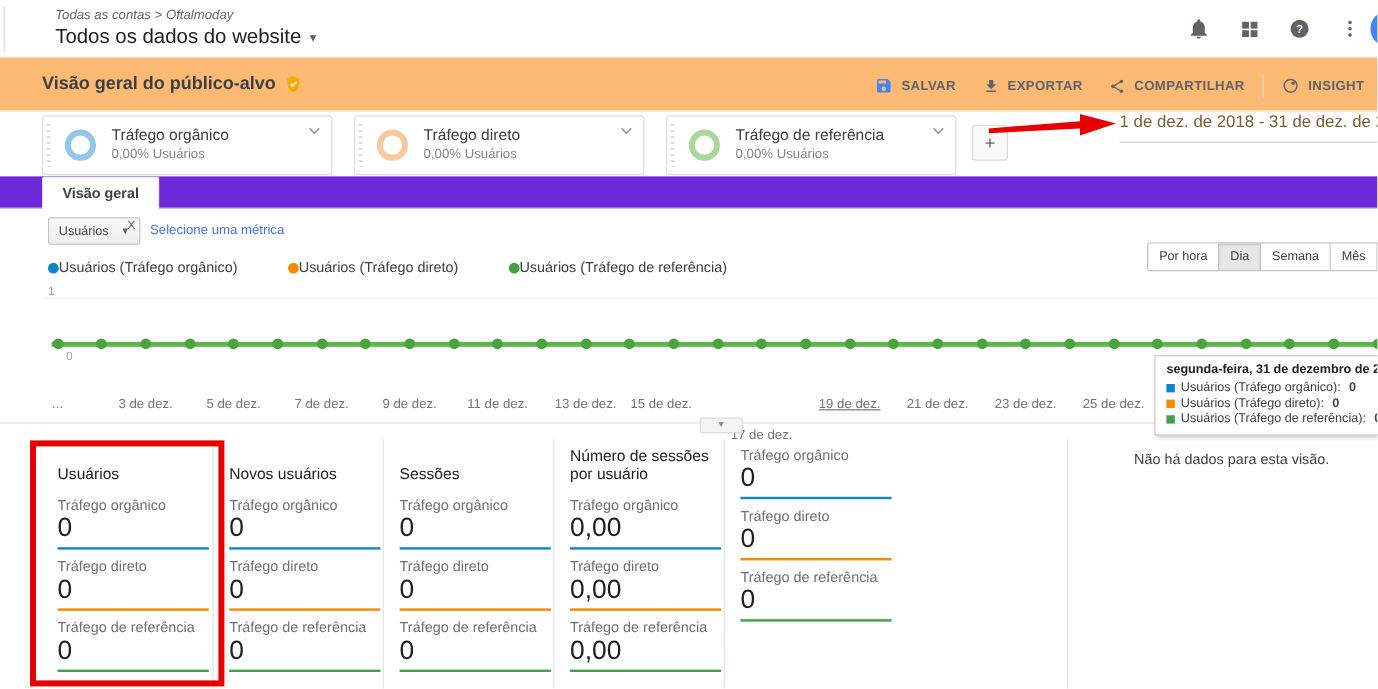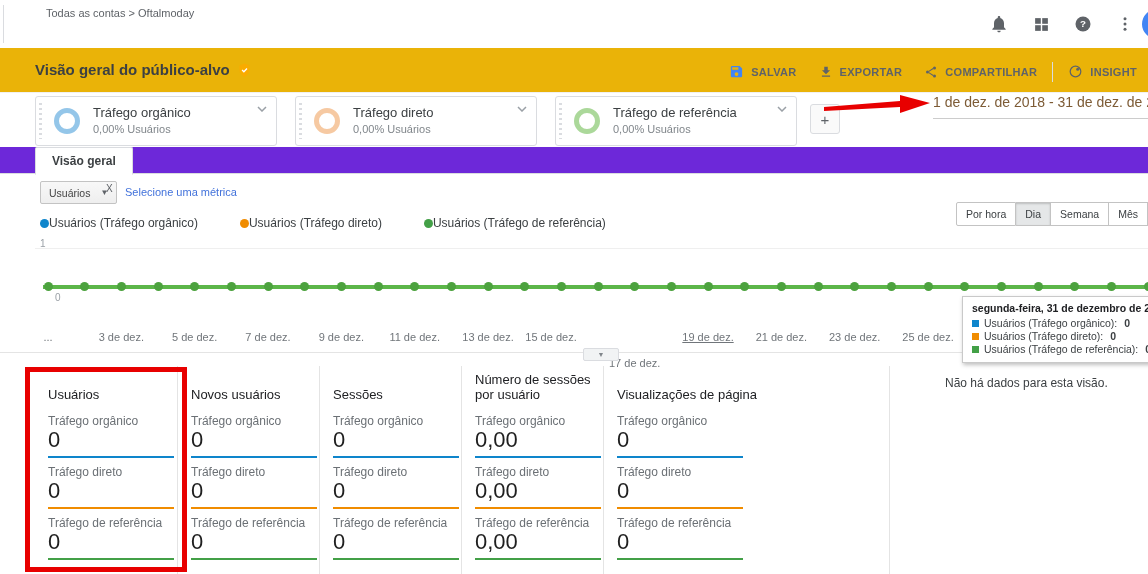--- a/index.html
+++ b/index.html
@@ -3,29 +3,29 @@
 <meta charset="utf-8">
 <style>
   html,body{margin:0;padding:0;background:#fff;}
   .screen{position:relative;width:1148px;height:574px;background:#fff;overflow:hidden;
           font-family:"Liberation Sans",sans-serif;color:#3c4043;}
 
   
   .appbar{position:absolute;top:0;left:0;right:0;height:48px;background:#fff;border-bottom:1px solid #e8eaed;}
   .appbar-left-rule{position:absolute;left:3px;top:5px;height:38px;width:1px;background:#dadce0;}
   .acct{position:absolute;left:46px;top:7px;}
-  .breadcrumb{font-size:11px;color:#5f6368;}
+  .breadcrumb{font-size:11px;color:#5f6368;font-style:italic;}
   .acct-title{font-size:17px;color:#202124;margin-top:2px;display:flex;align-items:center;gap:7px;}
   .acct-title .caret{color:#5f6368;font-size:11px;}
   .appbar-icons{position:absolute;right:14px;top:0;height:48px;display:flex;align-items:center;gap:24px;}
   .icon-btn{background:none;border:none;padding:0;display:flex;align-items:center;cursor:pointer;}
   .avatar{position:absolute;right:-24px;top:9px;width:30px;height:30px;border-radius:50%;background:#4285f4;}
 
   
-  .report-header{position:absolute;top:48px;left:0;right:0;height:44px;border-bottom:1px solid #f1f1f1;background:#eab308;}
+  .report-header{position:absolute;top:48px;left:0;right:0;height:44px;border-bottom:1px solid #f1f1f1;background:#fdba74;}
   .rh-title{position:absolute;left:35px;top:13px;font-size:15px;font-weight:bold;color:#3c4043;display:flex;align-items:center;gap:7px;}
   .rh-actions{position:absolute;right:0;top:9px;display:flex;align-items:center;}
   .action-btn{display:flex;align-items:center;gap:7px;font-size:11px;font-weight:bold;letter-spacing:.3px;
               color:#5f6368;background:none;border:none;padding:7px 11px;font-family:inherit;cursor:pointer;}
   .rh-divider{width:1px;height:20px;background:#dadce0;margin:0 4px;}
 
   
   .seg-card{position:absolute;top:96px;width:240px;height:48px;background:#fff;border:1px solid #dadce0;border-radius:3px;cursor:pointer;}
   .seg-card.c1{left:35px;}.seg-card.c2{left:295px;}.seg-card.c3{left:555px;}
   .seg-drag{position:absolute;left:3px;top:6px;bottom:6px;width:3px;
@@ -105,20 +105,24 @@
 </style>
 </head>
 <body>
 
 <div class="screen">
 
   <header class="appbar">
     <div class="appbar-left-rule"></div>
     <div class="acct">
       <div class="breadcrumb">Todas as contas &gt; Oftalmoday</div>
+      <div class="acct-title">
+        <span>Todos os dados do website</span>
+        <span class="caret">▾</span>
+      </div>
     </div>
     <div class="appbar-icons">
       <button class="icon-btn">
         <svg width="20" height="20" viewBox="0 0 24 24">
             <path fill="#5f6368" d="M12 22c1.1 0 2-.9 2-2h-4c0 1.1.9 2 2 2zm6-6v-5c0-3.07-1.64-5.64-4.5-6.32V4c0-.83-.67-1.5-1.5-1.5s-1.5.67-1.5 1.5v.68C7.63 5.36 6 7.92 6 11v5l-2 2v1h16v-1l-2-2z"></path>
           </svg>
       </button>
       <button class="icon-btn">
         <svg width="17" height="17" viewBox="0 0 24 24">
             <g fill="#5f6368">
@@ -410,21 +414,20 @@
           <div class="sc-val">0,00</div>
           <div class="sc-line" style="background: rgb(240, 140, 0);"></div>
         </div>
         <div class="sc-group">
           <div class="sc-seg">Tráfego de referência</div>
           <div class="sc-val">0,00</div>
           <div class="sc-line" style="background: rgb(67, 160, 71);"></div>
         </div>
       </div>
       <div class="sc-col with-divider">
-        <div class="sc-title">Visualizações de página</div>
         <div class="sc-group">
           <div class="sc-seg">Tráfego orgânico</div>
           <div class="sc-val">0</div>
           <div class="sc-line" style="background: rgb(14, 133, 203);"></div>
         </div>
         <div class="sc-group">
           <div class="sc-seg">Tráfego direto</div>
           <div class="sc-val">0</div>
           <div class="sc-line" style="background: rgb(240, 140, 0);"></div>
         </div>

